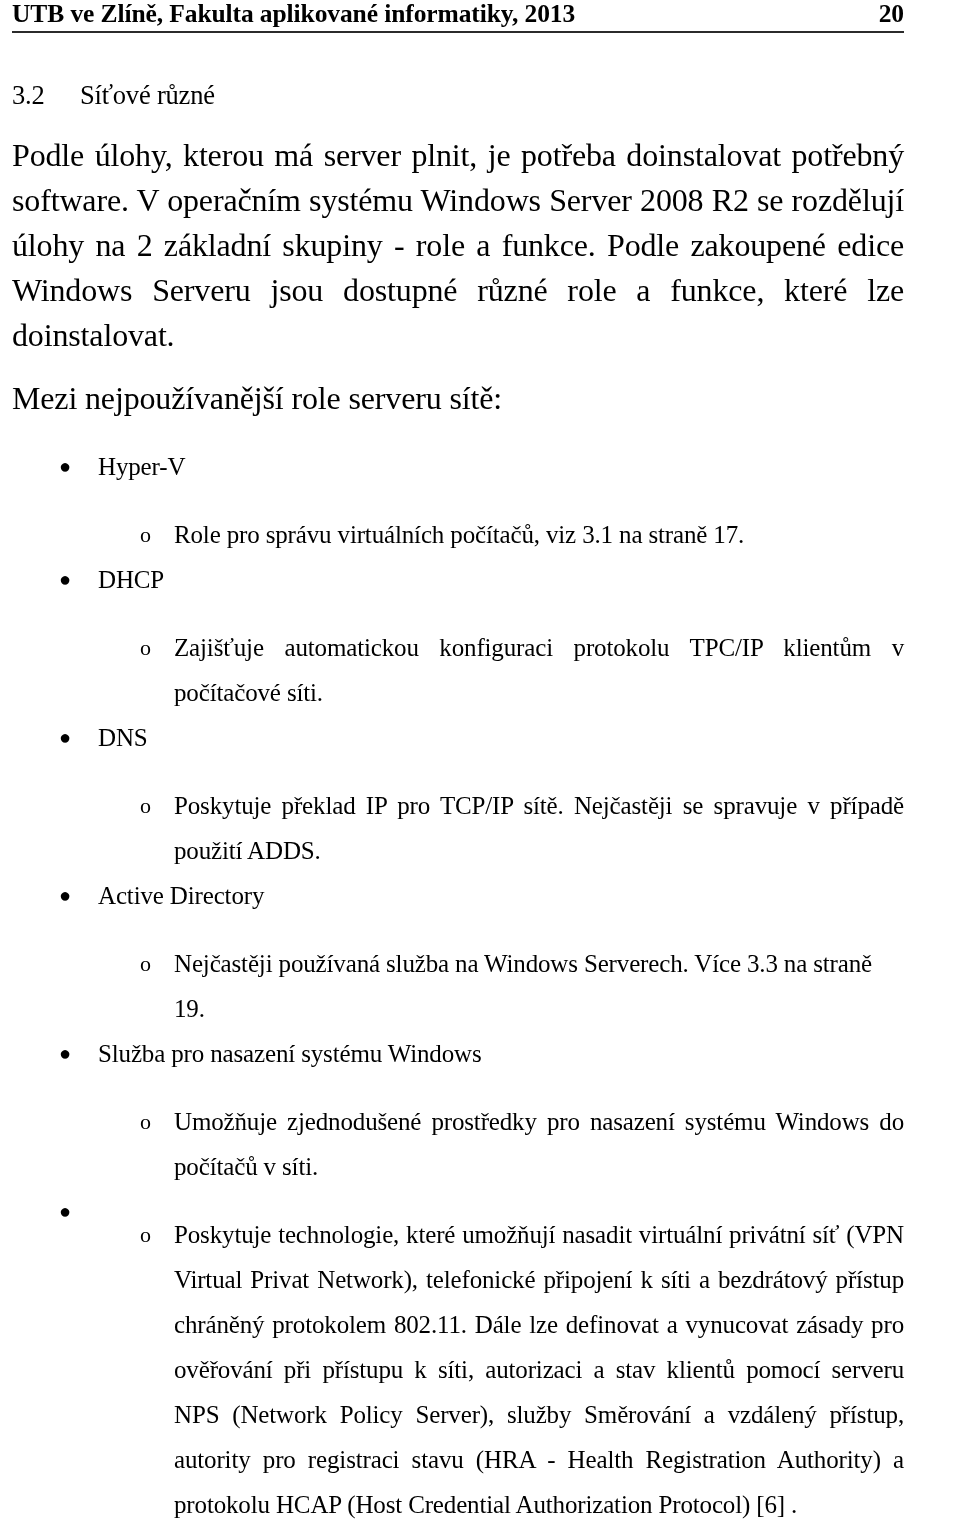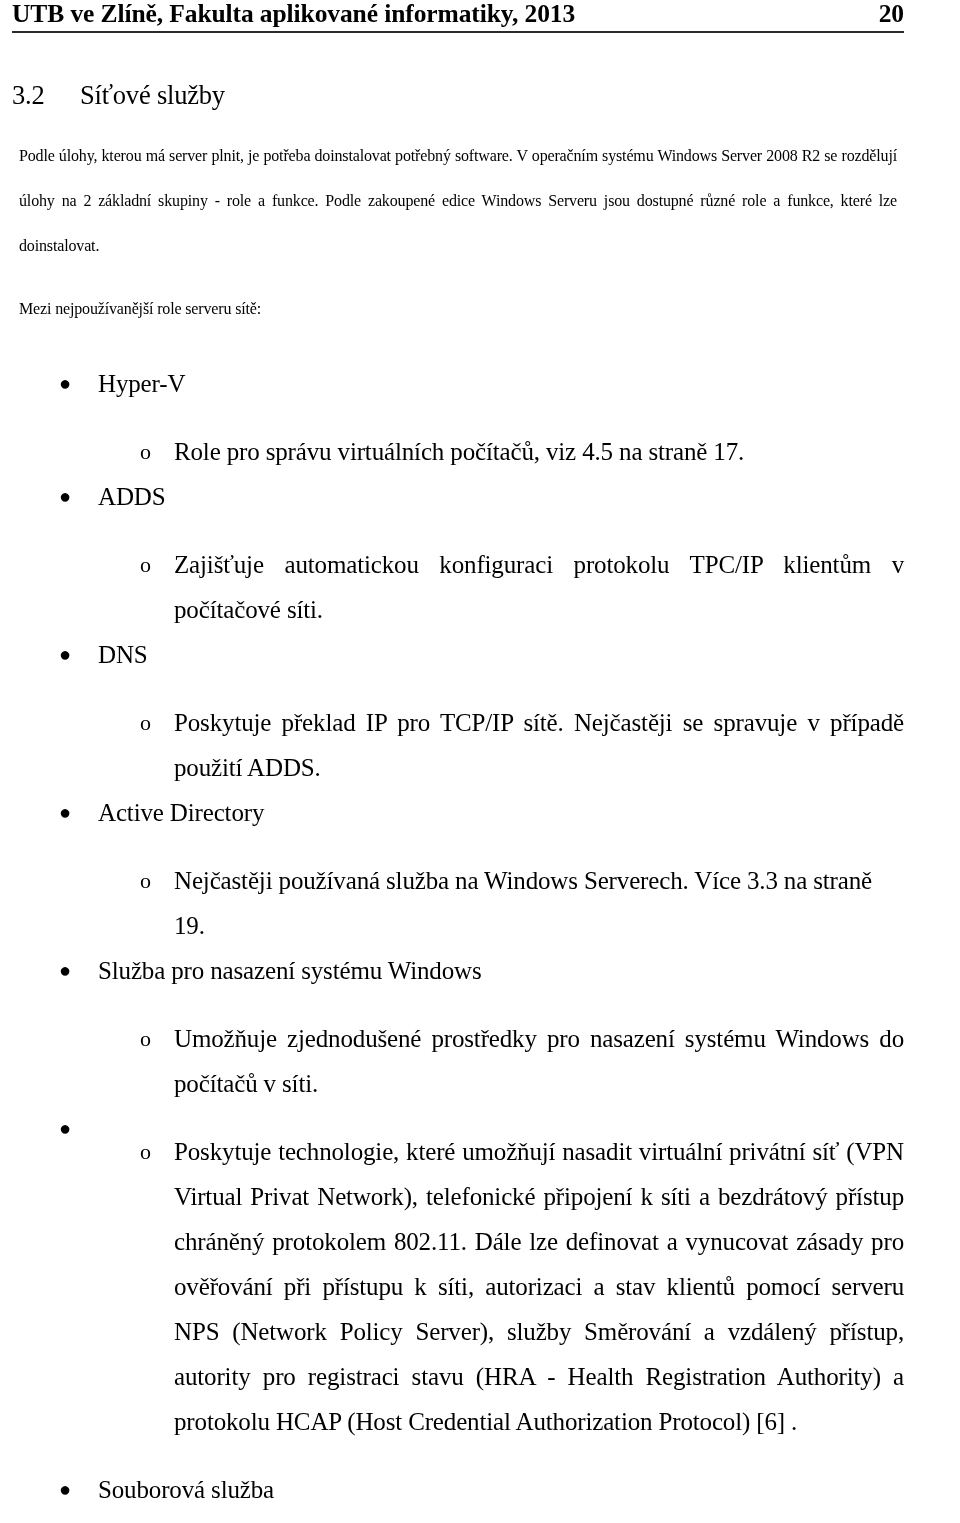--- a/index.html
+++ b/index.html
@@ -48,25 +48,25 @@
     font-size: 26.5px;
     margin: 47px 0 0 0;
     display: flex;
     align-items: baseline;
     letter-spacing: -0.2px;
   }
   .section-number { width: 68px; flex: 0 0 68px; }
 
   
   .para {
-    font-size: 16px;
+    font-size: 32px;
     line-height: 45px;
     text-align: justify;
     text-justify: inter-word;
-    margin: 7px;
+    margin: 0;
     letter-spacing: -0.15px;
   }
   .para.intro { margin-top: 22px; }
   .para.lead  { margin-top: 18px; }
   .para.nojust { text-align: left; }
 
   
   .l1 {
     position: relative;
     font-size: 25px;
@@ -109,42 +109,42 @@
 <div class="page">
 
   <div class="header">
     <span class="header-title">UTB ve Zlíně, Fakulta aplikované informatiky, 2013</span>
     <span class="header-page">20</span>
   </div>
   <hr class="header-rule">
 
   <h2 class="section-heading">
     <span class="section-number">3.2</span>
-    <span>Síťové služby</span>
+    <span>Síťové různé</span>
   </h2>
 
   <p class="para intro">Podle úlohy, kterou má server plnit, je potřeba doinstalovat potřebný software. V operačním systému Windows Server 2008 R2 se rozdělují úlohy na 2 základní skupiny - role a funkce. Podle zakoupené edice Windows Serveru jsou dostupné různé role a funkce, které lze doinstalovat.</p>
 
   <p class="para lead nojust">Mezi nejpoužívanější role serveru sítě:</p>
 
   <div class="gap-sm"></div>
 
   <div class="l1">
     <span class="marker">●</span>
     <span>Hyper-V</span>
   </div>
   <div class="gap-sm"></div>
   <div class="l2 nojust">
     <span class="marker">o</span>
-    <span>Role pro správu virtuálních počítačů, viz 4.5 na straně 17.</span>
+    <span>Role pro správu virtuálních počítačů, viz 3.1 na straně 17.</span>
   </div>
 
   <div class="l1">
     <span class="marker">●</span>
-    <span>ADDS</span>
+    <span>DHCP</span>
   </div>
   <div class="gap-sm"></div>
   <div class="l2">
     <span class="marker">o</span>
     <span>Zajišťuje automatickou konfiguraci protokolu TPC/IP klientům v počítačové síti.</span>
   </div>
 
   <div class="l1">
     <span class="marker">●</span>
     <span>DNS</span>

